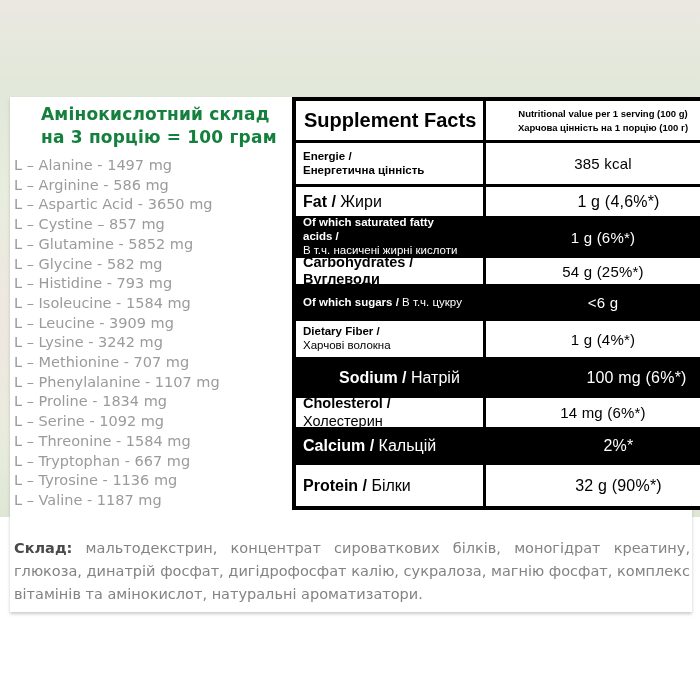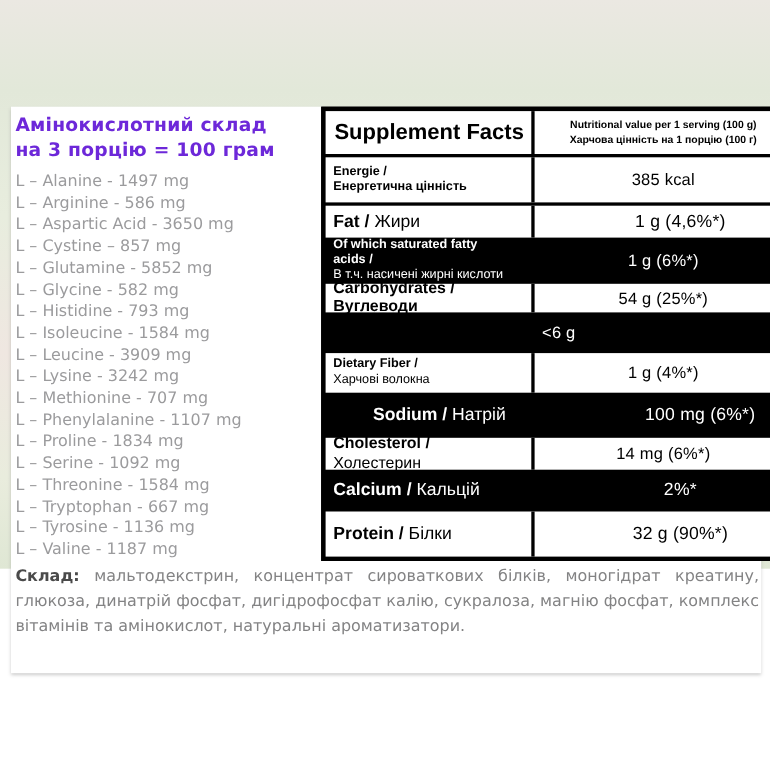--- a/index.html
+++ b/index.html
@@ -9,26 +9,26 @@
 
   
   .photo-band{ position:absolute; left:0; top:95; width:700px; height:517px;
     background:linear-gradient(180deg,#ebe8e2 0%,#e2e8d9 16%,#e8edde 38%,#efe7e1 62%,#e9ecdd 84%,#dfe7d4 100%); }
 
   .panel{ position:absolute; left:10px; top:97px; width:682px; height:515px; background:#ffffff;
           box-shadow:0 2px 3px rgba(140,140,140,.45); }
 
   
   .amino{ position:absolute; left:4px; top:6px; width:276px; font-family:"DejaVu Sans", sans-serif; }
-  .amino-title{ font-weight:bold; font-size:17px; line-height:23px; color:#6d28d9; letter-spacing:.2px; }
+  .amino-title{ font-weight:bold; font-size:17px; line-height:23px; color:#15803d; letter-spacing:.2px;margin-left:27px; }
   .amino-list{ list-style:none; margin-top:7px; }
   .amino-list li{ font-size:14.5px; line-height:19.7px; color:#9b9b9d; white-space:nowrap; }
 
   
-  .composition{ position:absolute; left:4px; top:416px; width:676px; text-align:justify;
+  .composition{ position:absolute; left:4px; top:440px; width:676px; text-align:justify;
     font-family:"DejaVu Sans", sans-serif; font-size:14.5px; line-height:23px; color:#838384; }
   .comp-label{ font-weight:bold; color:#4a4a4a; }
 
   
   .facts{ position:absolute; left:292px; top:97px; width:432px; background:#000;
           border:4px solid #000; display:flex; flex-direction:column; gap:3px; }
   .facts-header{ background:#fff; height:39px; display:flex; }
   .facts-title{ width:190px; border-right:3px solid #000; display:flex; align-items:center;
                 padding-left:8px; font-size:20px; font-weight:bold; color:#000; }
   .facts-note{ flex:1; display:flex; flex-direction:column; justify-content:center; align-items:center;
@@ -131,20 +131,25 @@
           </div>
           <div class="fvalue">1 g (6%*)</div>
         </div><div class="frow size-medium ukb">
           <div class="flabel">
             <span class="en">Carbohydrates /</span>
             <span class="gapsp"> </span>
             <span class="uk">Вуглеводи</span>
           </div>
           <div class="fvalue">54 g (25%*)</div>
         </div><div class="frow size-small dark">
+          <div class="flabel">
+            <span class="en">Of which sugars /</span>
+            <span class="gapsp"> </span>
+            <span class="uk">В т.ч. цукру</span>
+          </div>
           <div class="fvalue">&lt;6 g</div>
         </div><div class="frow size-small">
           <div class="flabel">
             <span class="en">Dietary Fiber /</span>
             <span class="gapsp"> </span>
             <span class="uk">Харчові волокна</span>
           </div>
           <div class="fvalue">1 g (4%*)</div>
         </div><div class="frow size-large dark">
           <div class="flabel">

